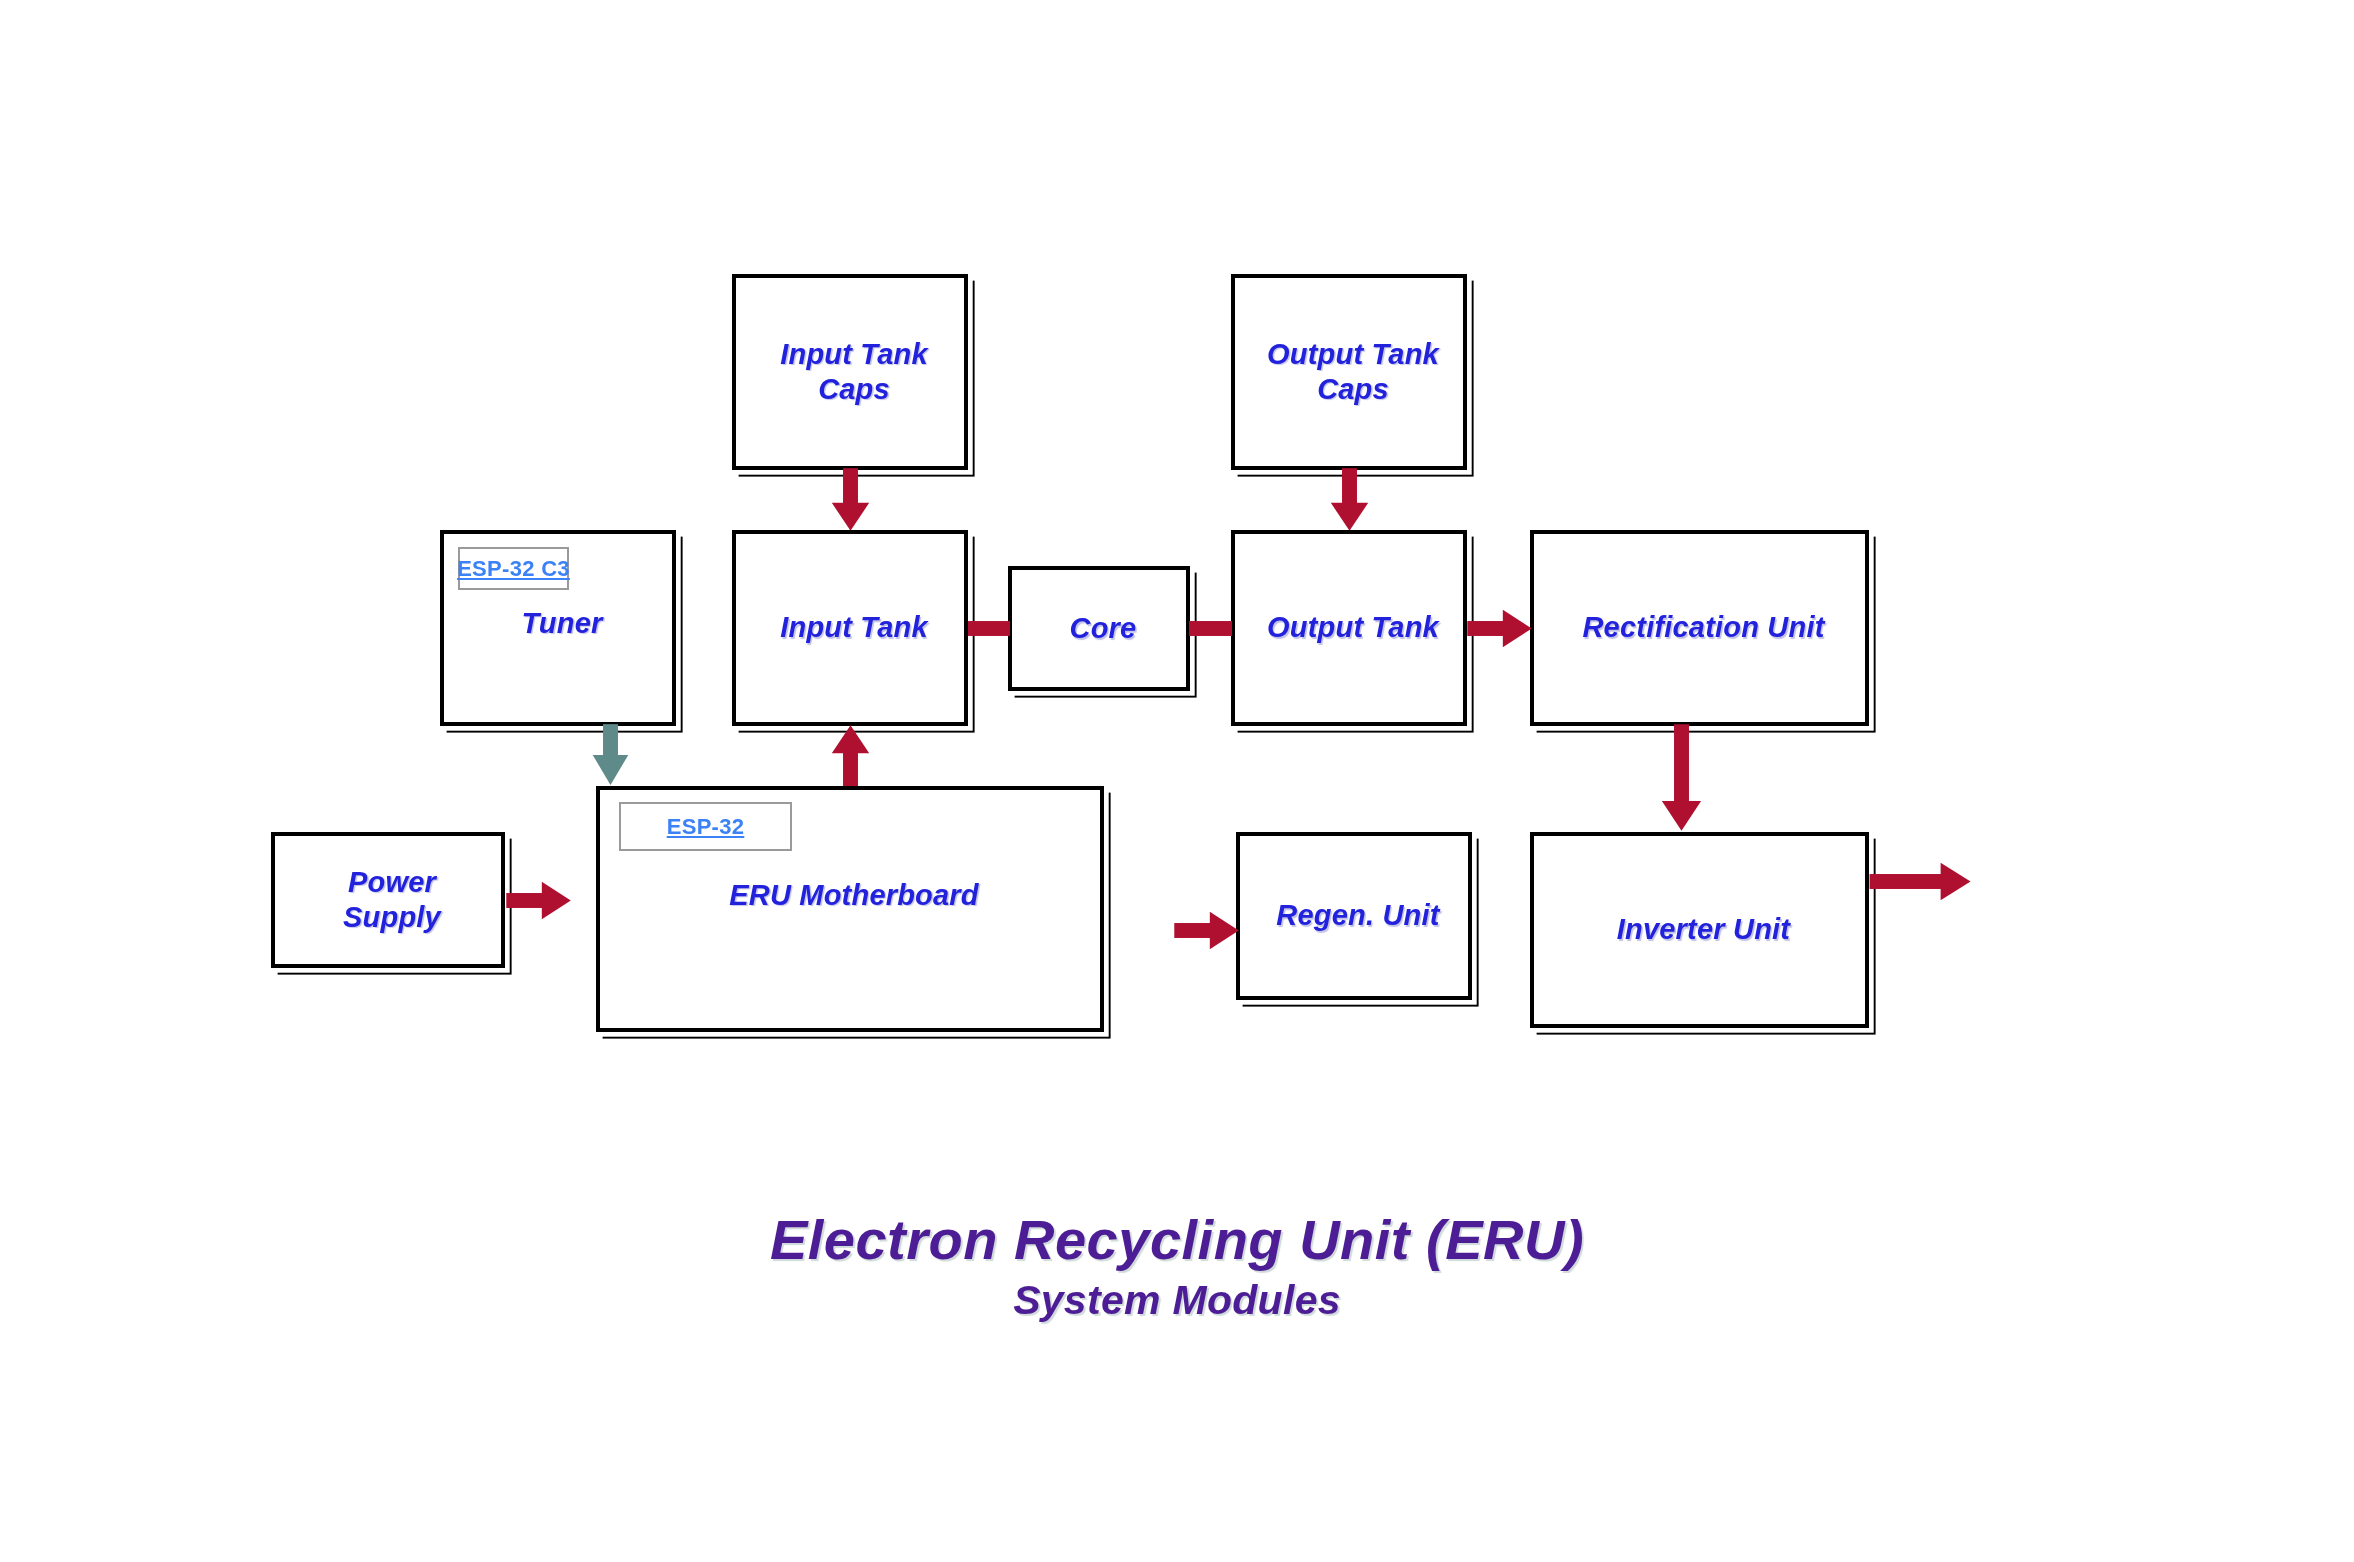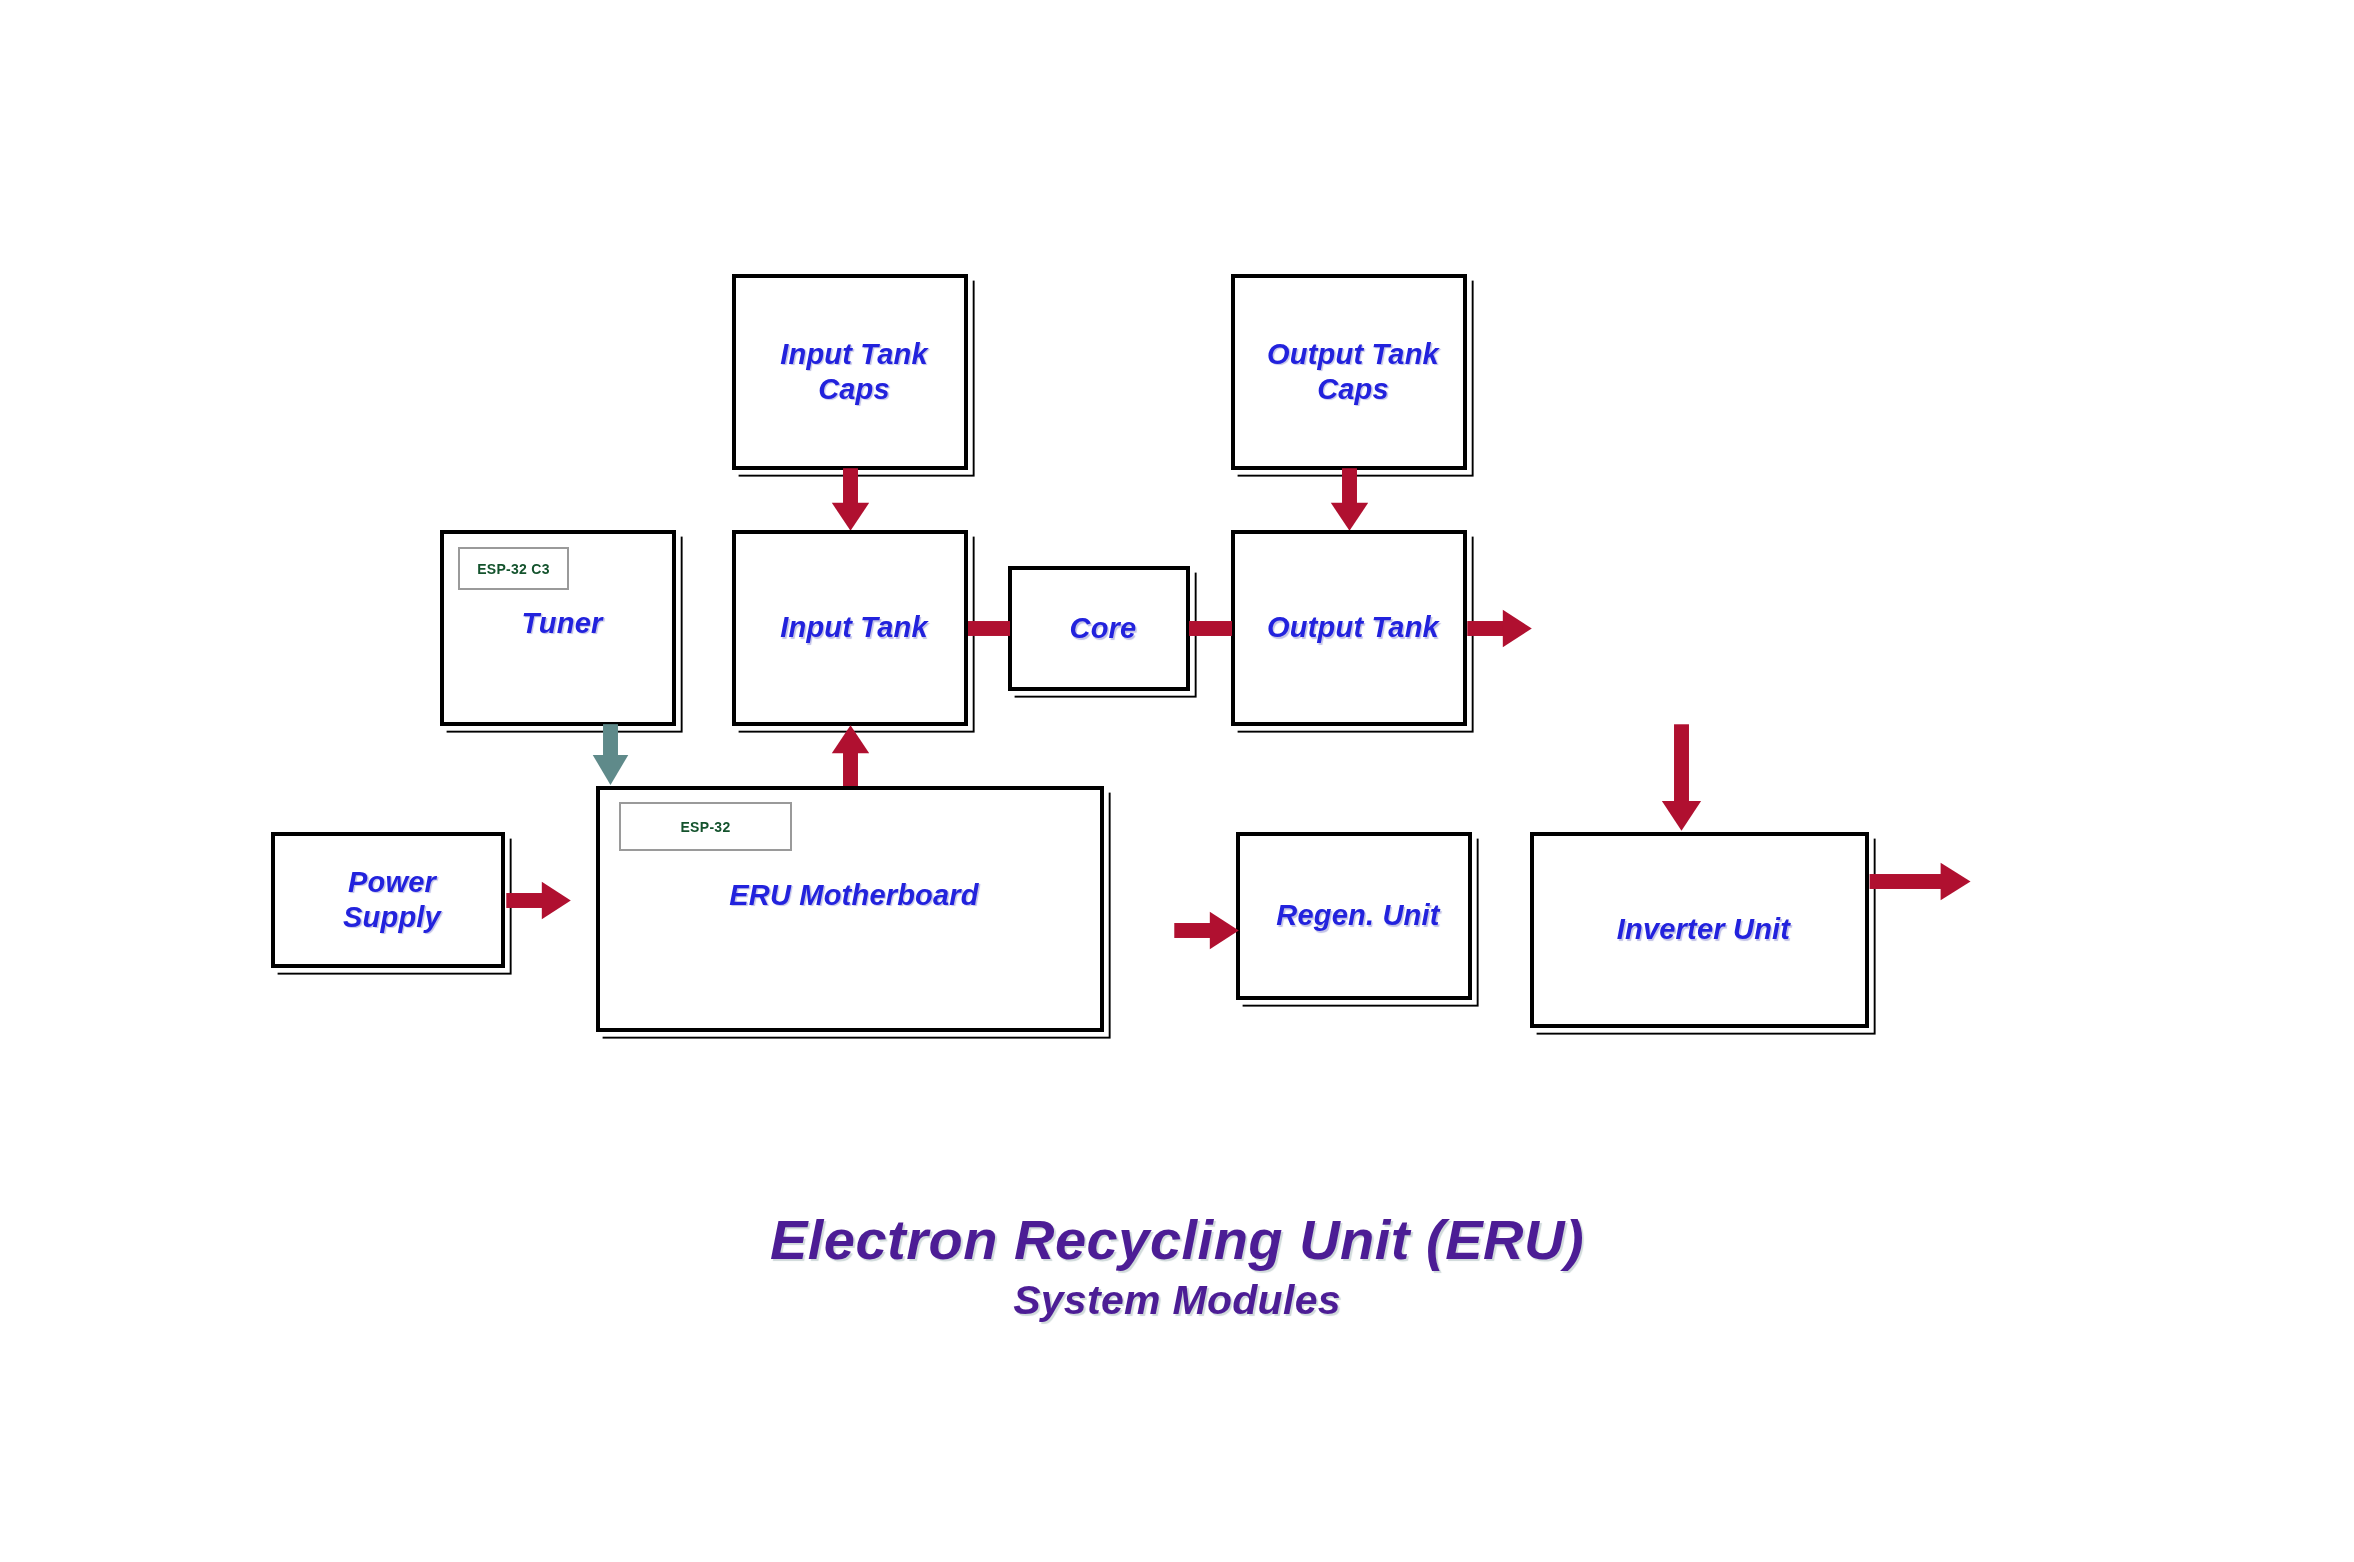--- a/index.html
+++ b/index.html
@@ -49,26 +49,27 @@
   .chip {
     position: absolute;
     box-sizing: border-box;
     background: #ffffff;
     border: 2.8px solid #9a9a9a;
     display: flex;
     align-items: center;
     justify-content: center;
   }
   .chip span {
-    color: #14532d;
+    color: #3b82f6;
     font-weight: bold;
-    font-size: 14px;
+    font-size: 22px;
     font-style: normal;
     letter-spacing: 0.3px;
     white-space: nowrap;
+    text-decoration: underline;
   }
   
   .conn {
     position: absolute;
   }
   .conn svg {
     display: block;
     overflow: visible;
   }
   
@@ -136,20 +137,23 @@
   </div>
 
   <div class="box" style="left:1008px; top:566px; width:182px; height:125px;">
     <div class="box-label label-mid">Core</div>
   </div>
 
   <div class="box" style="left:1231px; top:530px; width:236px; height:196px;">
     <div class="box-label label-mid">Output Tank</div>
   </div>
 
+  <div class="box" style="left:1530px; top:530px; width:339px; height:196px;">
+    <div class="box-label label-mid">Rectification Unit</div>
+  </div>
 
   <div class="conn" style="left:968px; top:621px; width:42px; height:15px;">
     <svg width="42" height="15" viewBox="0 0 45 16">
       <rect x="0" y="0" width="45" height="16" fill="#B01030"></rect>
     </svg>
   </div>
 
   <div class="conn" style="left:1189px; top:621px; width:43px; height:15px;">
     <svg width="43" height="15" viewBox="0 0 46 16">
       <rect x="0" y="0" width="46" height="16" fill="#B01030"></rect>

